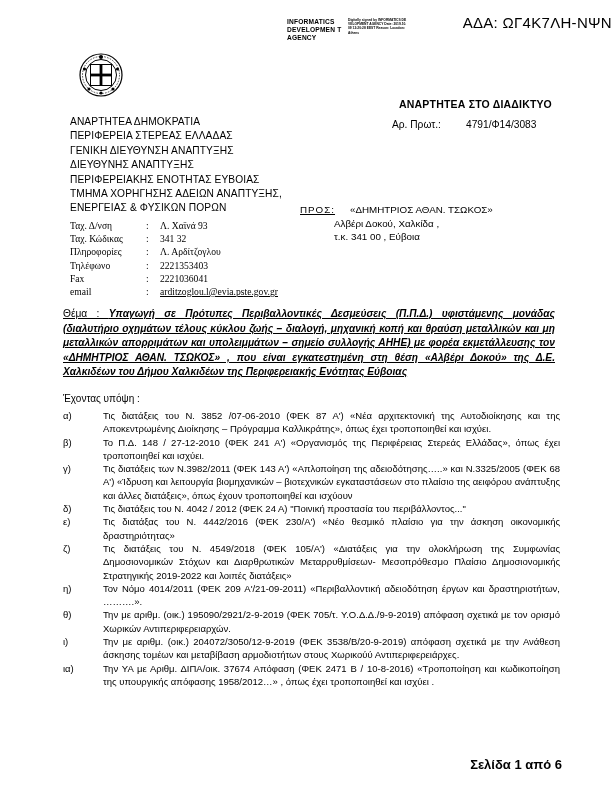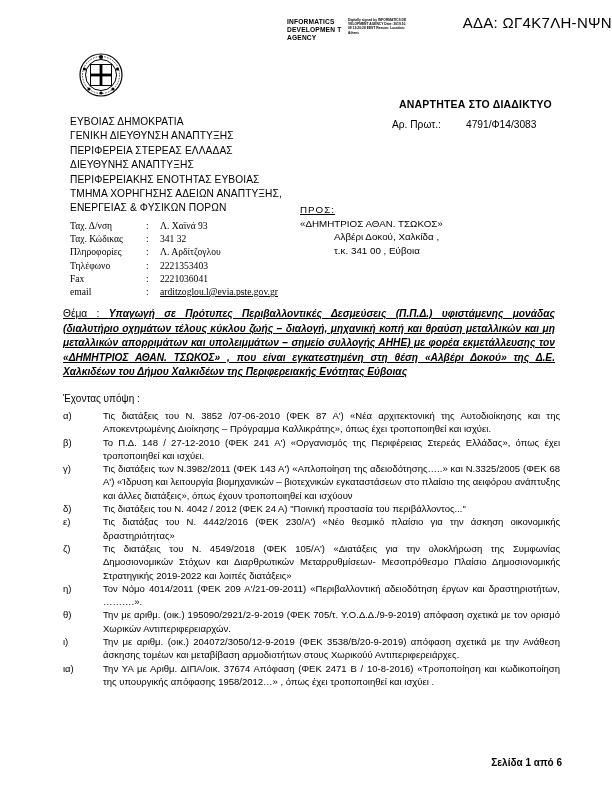--- a/index.html
+++ b/index.html
@@ -125,21 +125,21 @@
   }
 
   
   .pros-block {
     position: absolute;
     top: 203px;
     left: 300px;
     font-size: 9.8px;
     line-height: 13.6px;
   }
-  .pros-row { display: flex; flex-direction: column; }
+  .pros-row { display: flex; }
   .pros-label {
     text-decoration: underline;
     letter-spacing: 1px;
     width: 50px;
     flex: none;
   }
   .pros-value { white-space: nowrap; }
   .pros-sub {
     margin-left: 34px;
     white-space: nowrap;
@@ -194,21 +194,21 @@
     text-align: justify;
   }
 
   
   .footer {
     position: absolute;
     top: 757px;
     left: 0;
     width: 562px;
     text-align: right;
-    font-size: 10px;
+    font-size: 13px;
     font-weight: bold;
   }
 </style>
 </head>
 <body>
 
 <div class="page">
 
   <div class="ada-line">ΑΔΑ: ΩΓ4Κ7ΛΗ-ΝΨΝ</div>
 
@@ -230,23 +230,23 @@
       <circle cx="39.5" cy="17" r="1.6" fill="#000"></circle>
       <circle cx="11" cy="37" r="1.6" fill="#000"></circle>
       <circle cx="35" cy="37" r="1.6" fill="#000"></circle>
       <circle cx="23" cy="41" r="1.6" fill="#000"></circle>
     </svg>
   </div>
 
   <div class="anartitea">ΑΝΑΡΤΗΤΕΑ ΣΤΟ ΔΙΑΔΙΚΤΥΟ</div>
 
   <div class="org-block">
-    <div>ΕΥΒΟΙΑΣ ΔΗΜΟΚΡΑΤΙΑ</div>
+    <div>ΑΝΑΡΤΗΤΕΑ ΔΗΜΟΚΡΑΤΙΑ</div>
+    <div>ΠΕΡΙΦΕΡΕΙΑ ΣΤΕΡΕΑΣ ΕΛΛΑΔΑΣ</div>
     <div>ΓΕΝΙΚΗ ΔΙΕΥΘΥΝΣΗ ΑΝΑΠΤΥΞΗΣ</div>
-    <div>ΠΕΡΙΦΕΡΕΙΑ ΣΤΕΡΕΑΣ ΕΛΛΑΔΑΣ</div>
     <div>ΔΙΕΥΘΥΝΗΣ ΑΝΑΠΤΥΞΗΣ</div>
     <div>ΠΕΡΙΦΕΡΕΙΑΚΗΣ ΕΝΟΤΗΤΑΣ ΕΥΒΟΙΑΣ</div>
     <div>ΤΜΗΜΑ ΧΟΡΗΓΗΣΗΣ ΑΔΕΙΩΝ ΑΝΑΠΤΥΞΗΣ,</div>
     <div>ΕΝΕΡΓΕΙΑΣ &amp; ΦΥΣΙΚΩΝ ΠΟΡΩΝ</div>
   </div>
 
   <div class="meta-block">
     <div class="meta-row">
       <span class="meta-label">Αρ. Πρωτ.:</span>
       <span class="meta-value">4791/Φ14/3083</span>

